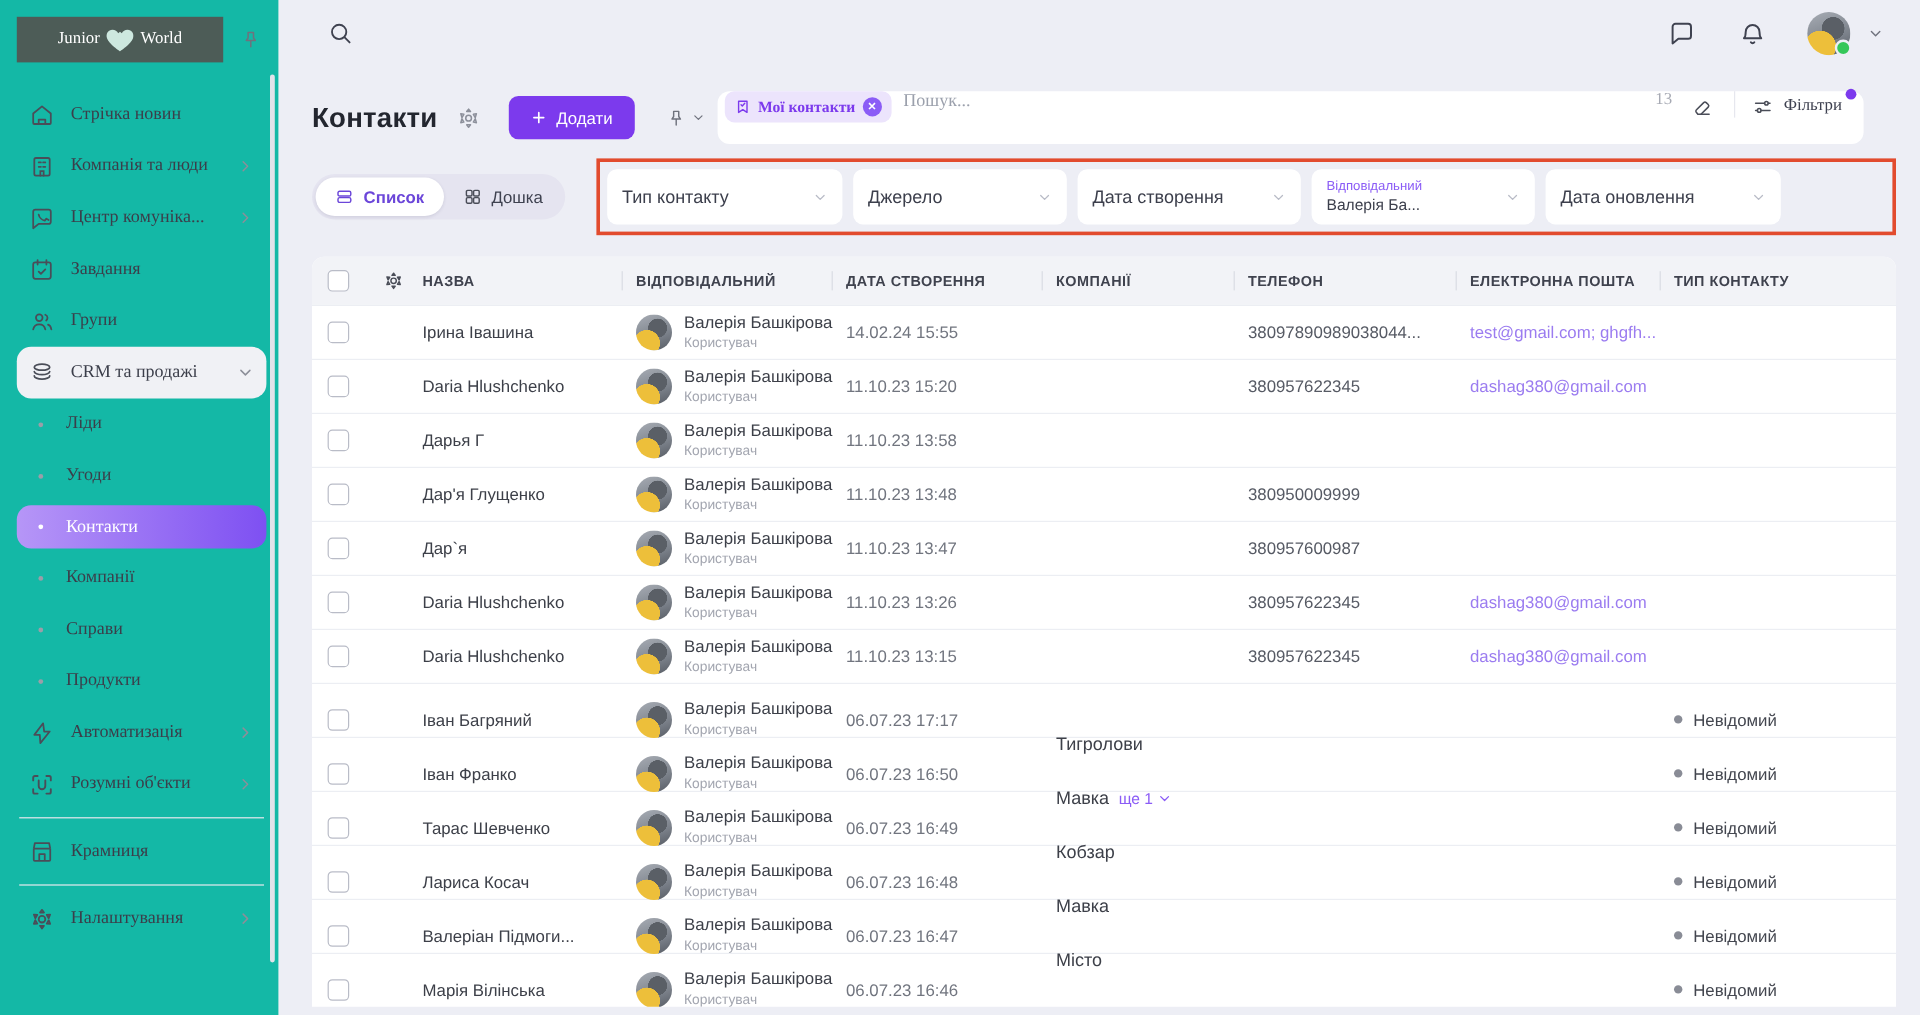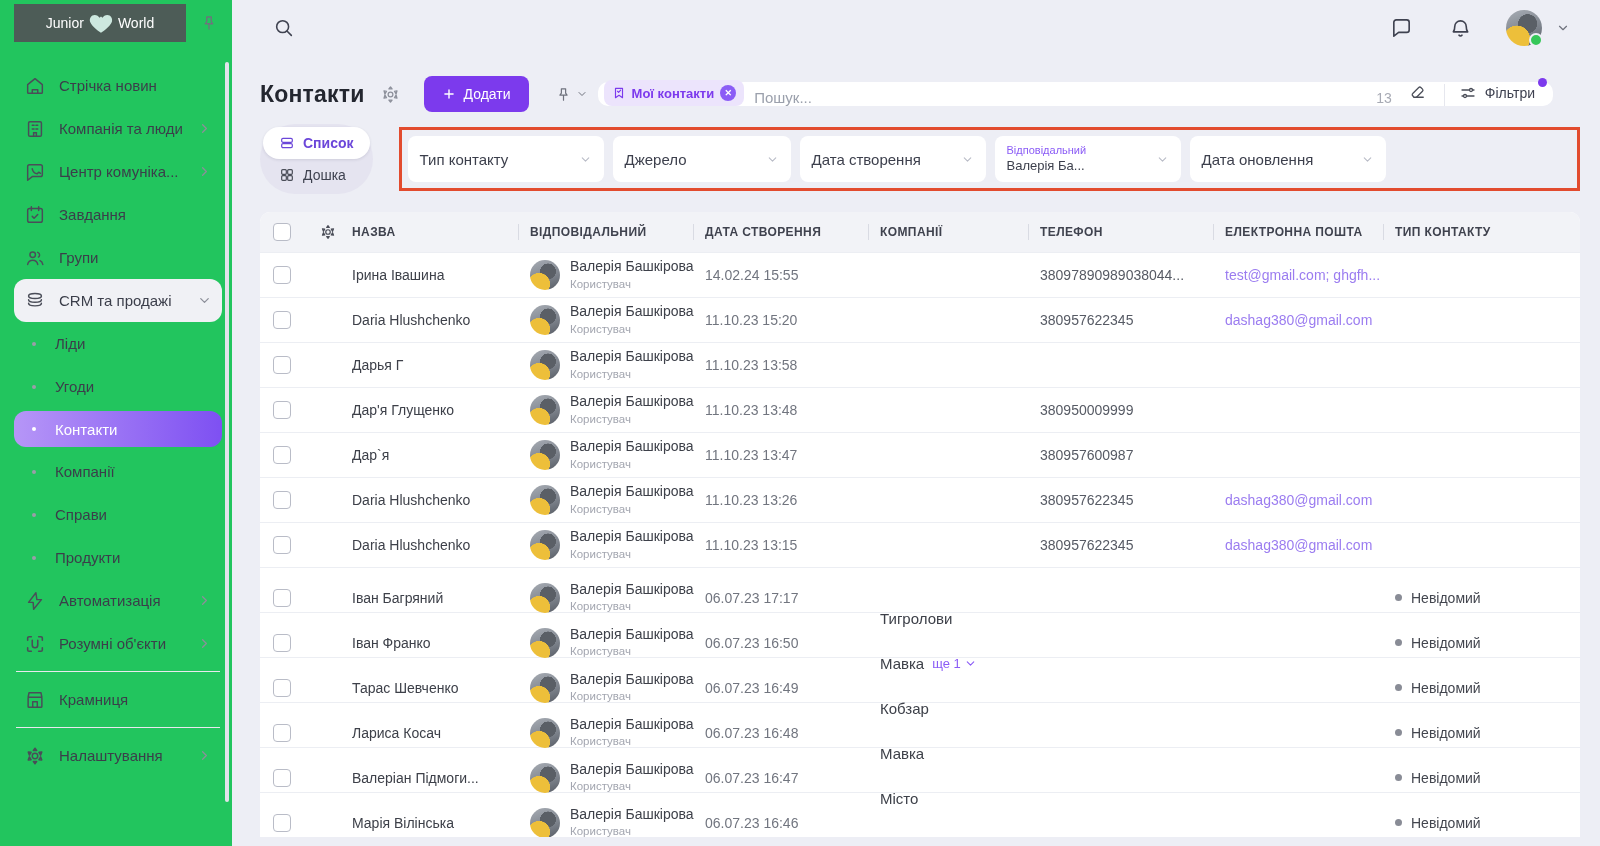--- a/index.html
+++ b/index.html
@@ -1,21 +1,21 @@
 <!DOCTYPE html>
 <html><head>
 <meta charset="utf-8">
 <style>
   * { margin:0; padding:0; box-sizing:border-box; }
   html,body { width:1600px; height:846px; overflow:hidden; }
   body { display:flex; background:#edeef5; font-family:"Liberation Sans", sans-serif; color:#3d4049; }
   svg { display:block; }
 
   
-  .sidebar { position:relative; width:232px; flex:0 0 232px; background:#22c55e; padding:4px 10px 0 14px; }
+  .sidebar { position:relative; width:232px; flex:0 0 232px; background:#14b8a6; padding:14px 10px 0 14px;font-family:Liberation Serif, serif; }
   .logo-row { display:flex; align-items:center; }
   .logo { width:172px; height:38px; background:#4d5c57; color:#fff; display:flex; align-items:center; justify-content:center; gap:4px; font-size:14px; cursor:pointer; }
   .logo .heart { color:#cde8df; margin:0 -2px; }
   .pin-btn { margin-left:14px; color:#6f727d; cursor:pointer; }
   nav { margin-top:22px; }
   .nav-item { display:flex; align-items:center; height:43px; padding:0 10px 0 10px; border-radius:12px; font-size:15px; color:#3b3e4a; cursor:pointer; }
   .nav-item .ic { width:22px; height:22px; margin-right:13px; color:#4a4d58; flex:0 0 22px; }
   .nav-item .chev { margin-left:auto; color:#8c8f99; }
   .nav-item.expanded { background:#f0f1f5; }
   .nav-sub { display:flex; align-items:center; height:43px; padding:0 10px 0 18px; border-radius:12px; font-size:15px; color:#3b3e4a; cursor:pointer; }
@@ -42,35 +42,35 @@
 
   .content { padding:20px 20px 0 28px; }
 
   
   .page-head { display:flex; align-items:center; }
   .page-title { font-size:23px; font-weight:700; color:#23262f; letter-spacing:.2px; }
   .title-gear { margin-left:16px; color:#8d909b; cursor:pointer; }
   .add-btn { margin-left:24px; display:flex; align-items:center; gap:8px; background:#7c3aed; color:#fff; border:none; border-radius:8px; padding:10px 18px; font-size:14px; font-weight:400; cursor:pointer; font-family:inherit; }
   .search-group { display:flex; align-items:center; flex:1; margin-left:26px; margin-right:27px; }
   .pin2 { display:flex; align-items:center; gap:4px; color:#6f727d; cursor:pointer; margin-right:10px; }
-  .searchbar { flex:1; height:24px; background:#fff; border-radius:10px; display:flex; align-items:flex-end; padding:0 8px 0 6px; }
+  .searchbar { flex:1; height:44px; background:#fff; border-radius:10px; display:flex; align-items:flex-start; padding:0 8px 0 6px;font-family:Liberation Serif, serif; }
   .chip { display:flex; align-items:center; gap:6px; background:#ece4fc; color:#7c3aed; border-radius:8px; padding:5px 8px; font-size:13px; font-weight:700; cursor:pointer; }
   .chip .x { width:16px; height:16px; border-radius:50%; background:#8b5cf6; color:#fff; display:flex; align-items:center; justify-content:center; font-size:9px; cursor:pointer; }
   .searchbar input { flex:1; border:none; outline:none; background:transparent; margin-left:10px; font-size:15px; color:#3d4049; font-family:inherit; }
   .searchbar input::placeholder { color:#9ba0ac; }
   .sb-count { color:#a7aab4; font-size:14px; margin-right:10px; }
   .erase-btn { width:32px; height:28px; display:flex; align-items:center; justify-content:center; color:#4a4d58; border-radius:8px; cursor:pointer; }
   .sb-div { width:1px; height:22px; background:#e6e7ee; margin:0 10px; }
   .filters-btn { display:flex; align-items:center; gap:8px; font-size:14px; color:#3e4150; position:relative; padding:4px 10px 4px 4px; cursor:pointer; }
   .filters-btn .dot { position:absolute; top:-2px; right:-2px; width:9px; height:9px; border-radius:50%; background:#7c3aed; }
   .filters-btn .ic { color:#4a4d58; }
 
   
   .view-row { display:flex; align-items:center; margin-top:12px; }
-  .tabs { display:flex; background:#e5e4f0; border-radius:999px; padding:3px;flex-direction:column; }
+  .tabs { display:flex; background:#e5e4f0; border-radius:999px; padding:3px; }
   .tab { display:flex; align-items:center; gap:8px; padding:8px 16px; border-radius:999px; font-size:14px; color:#3f4250; cursor:pointer; }
   .tab .ic { color:#4a4d58; }
   .tab.active { background:#fff; color:#6b46d9; font-weight:700; box-shadow:0 1px 3px rgba(40,40,70,.12); }
   .tab.active .ic { color:#6b46d9; }
   .filters-box { flex:1; margin-left:26px; border:3px solid #e24b2e; height:64px; display:flex; align-items:center; gap:9px; padding:0 6px; }
   .f-card { background:#fff; border-radius:8px; height:46px; display:flex; align-items:center; padding:0 12px; font-size:15px; color:#3c3f4c; cursor:pointer; }
   .f-card .chev { margin-left:auto; color:#b9bcc7; }
   .f-card .two { display:flex; flex-direction:column; justify-content:center; line-height:1.3; }
   .f-card .two .lbl { font-size:11px; color:#8b5cf6; }
   .f-card .two .val { font-size:13px; color:#3c3f4c; }

